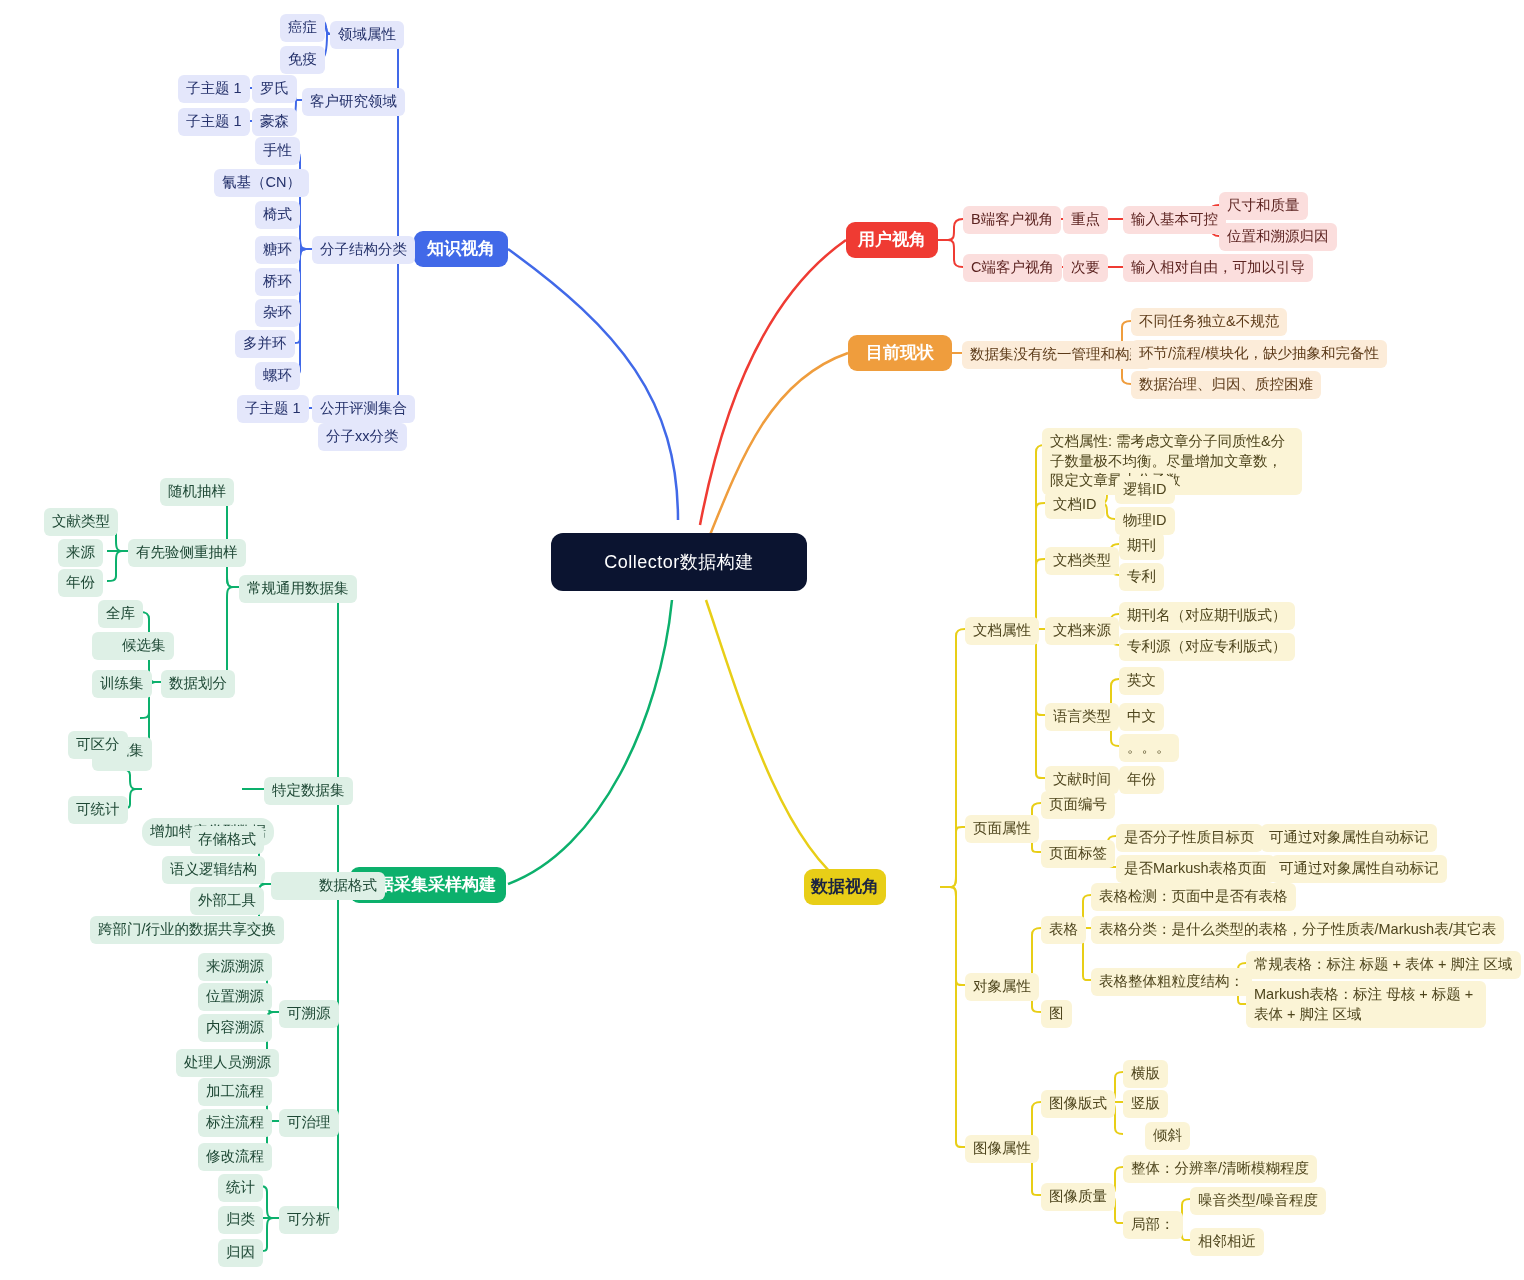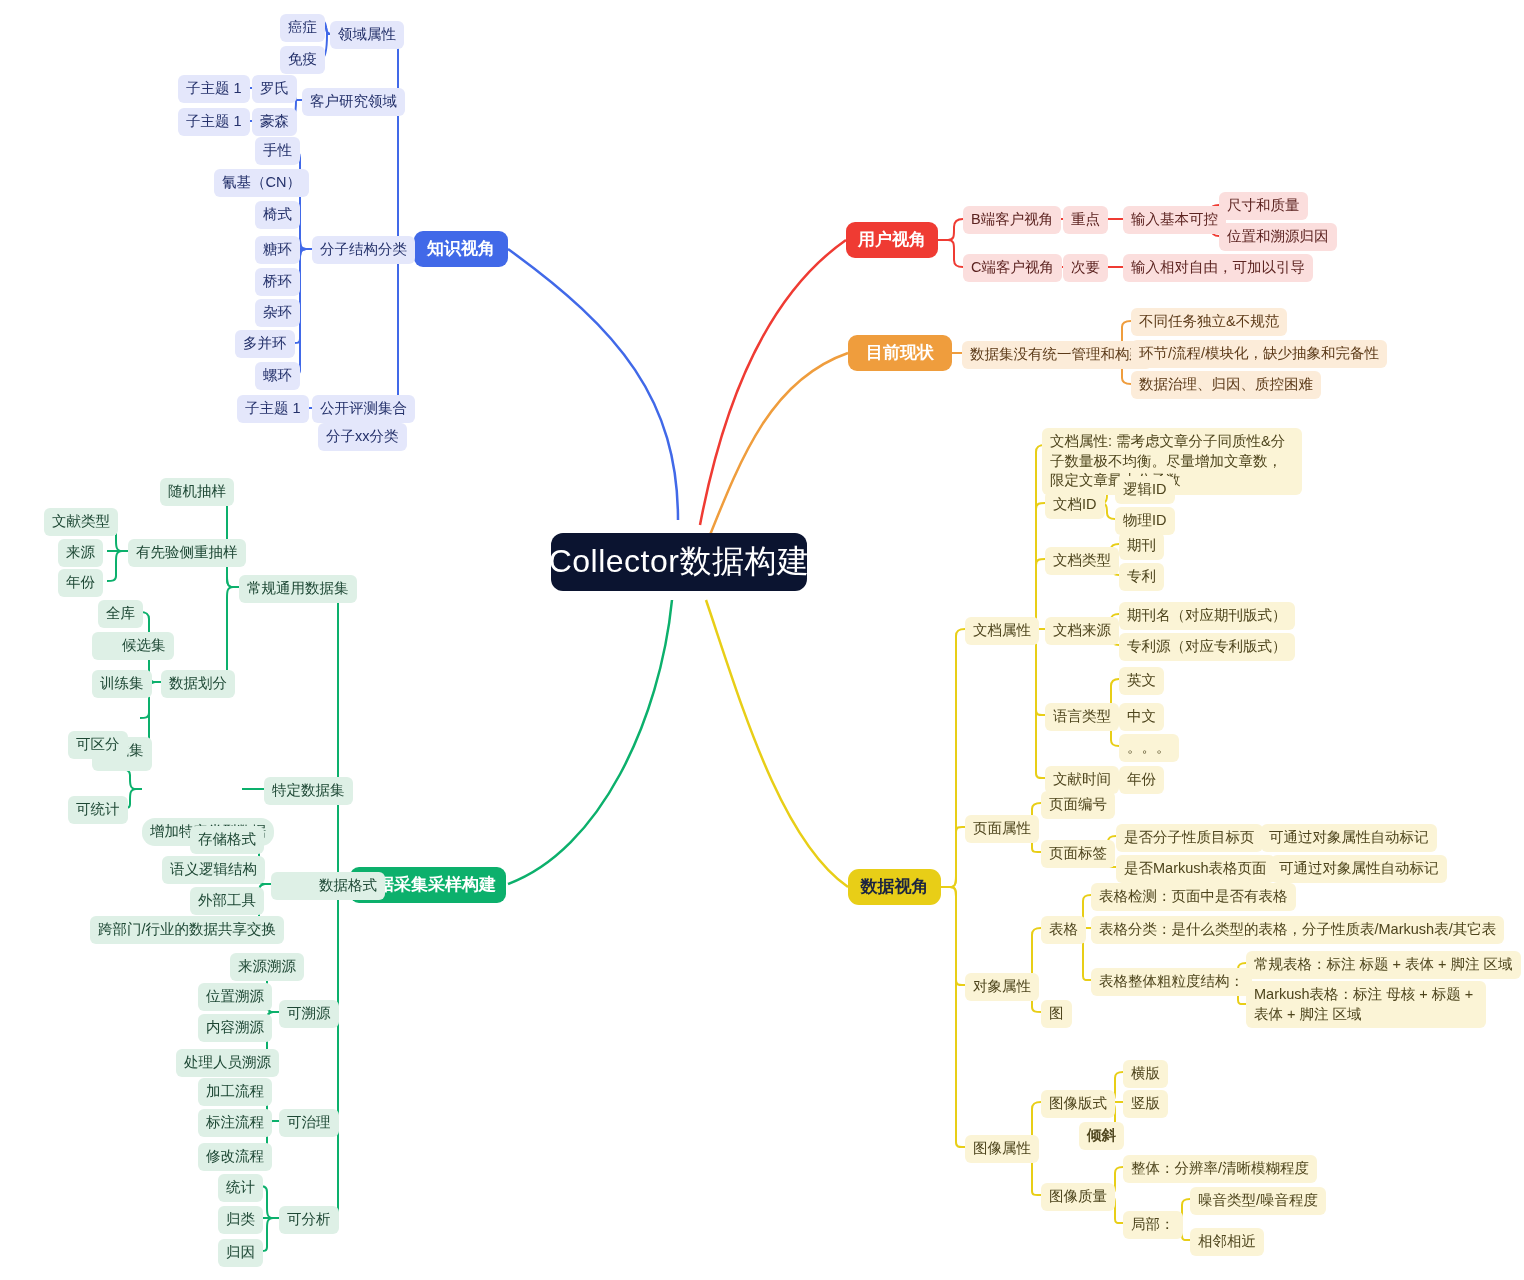--- a/index.html
+++ b/index.html
@@ -11,21 +11,21 @@
   #canvas{position:absolute;inset:0;width:1524px;height:1280px;}
   svg.links{position:absolute;left:0;top:0;width:1524px;height:1280px;pointer-events:none;}
 
   .node{position:absolute;box-sizing:border-box;display:flex;align-items:center;
         border-radius:7px;white-space:nowrap;line-height:1.35;}
   .node.wrap{white-space:normal;display:block;}
 
   
   .root{
     background:#0b1430;color:#ffffff;border-radius:12px;
-    font-size:32px;font-weight:500;letter-spacing:.5px;
+    font-size:18px;font-weight:500;letter-spacing:.5px;
     padding:0 32px;height:58px;justify-content:center;
   }
 
   
   .main{color:#ffffff;font-weight:bold;font-size:17px;border-radius:9px;
         padding:0 16px;height:36px;justify-content:center;}
   .main.blue{background:#4169e8;}
   .main.red{background:#ef3b33;}
   .main.orange{background:#ef9d3d;}
   .main.yellow{background:#e8ce17;color:#1b2440;}
@@ -267,21 +267,21 @@
   <div class="node pill red" style="left:963px;top:254px;">C端客户视角</div>
   <div class="node pill red" style="left:1063px;top:254px;">次要</div>
   <div class="node pill red" style="left:1123px;top:254px;">输入相对自由，可加以引导</div>
 
   <div class="node main orange" style="left:848px;top:335px;width:104px;">目前现状</div>
   <div class="node pill orange" style="left:962px;top:341px;">数据集没有统一管理和构建</div>
   <div class="node pill orange" style="left:1131px;top:308px;">不同任务独立&amp;不规范</div>
   <div class="node pill orange" style="left:1131px;top:340px;">环节/流程/模块化，缺少抽象和完备性</div>
   <div class="node pill orange" style="left:1131px;top:371px;">数据治理、归因、质控困难</div>
 
-  <div class="node main yellow" style="left:848px;top:869px;width:93px;border-radius:11px;">数据视角</div>
+  <div class="node main yellow" style="left:804px;top:869px;width:82px;">数据视角</div>
 
   <div class="node pill yellow" style="left:965px;top:617px;">文档属性</div>
   <div class="node pill yellow wrap" style="left:1042px;top:428px;width:260px;">文档属性: 需考虑文章分子同质性&amp;分子数量极不均衡。尽量增加文章数，限定文章最大分子数</div>
 
   <div class="node pill yellow" style="left:1045px;top:491px;">文档ID</div>
   <div class="node pill yellow" style="left:1115px;top:476px;">逻辑ID</div>
   <div class="node pill yellow" style="left:1115px;top:507px;">物理ID</div>
 
   <div class="node pill yellow" style="left:1045px;top:547px;">文档类型</div>
   <div class="node pill yellow" style="left:1119px;top:532px;">期刊</div>
@@ -313,21 +313,21 @@
   <div class="node pill yellow" style="left:1091px;top:916px;">表格分类：是什么类型的表格，分子性质表/Markush表/其它表</div>
   <div class="node pill yellow" style="left:1091px;top:968px;">表格整体粗粒度结构：</div>
   <div class="node pill yellow" style="left:1246px;top:951px;">常规表格：标注 标题 + 表体 + 脚注 区域</div>
   <div class="node pill yellow wrap" style="left:1246px;top:981px;width:240px;">Markush表格：标注 母核 + 标题 + 表体 + 脚注 区域</div>
   <div class="node pill yellow" style="left:1041px;top:1000px;">图</div>
 
   <div class="node pill yellow" style="left:965px;top:1135px;">图像属性</div>
   <div class="node pill yellow" style="left:1041px;top:1090px;">图像版式</div>
   <div class="node pill yellow" style="left:1123px;top:1060px;">横版</div>
   <div class="node pill yellow" style="left:1123px;top:1090px;">竖版</div>
-  <div class="node pill yellow" style="left:1079px;top:1122px;font-weight:bold;">倾斜</div>
+  <div class="node pill yellow" style="left:1145px;top:1122px;">倾斜</div>
   <div class="node pill yellow" style="left:1041px;top:1183px;">图像质量</div>
   <div class="node pill yellow" style="left:1123px;top:1155px;">整体：分辨率/清晰模糊程度</div>
   <div class="node pill yellow" style="left:1123px;top:1211px;">局部：</div>
   <div class="node pill yellow" style="left:1190px;top:1187px;">噪音类型/噪音程度</div>
   <div class="node pill yellow" style="left:1190px;top:1228px;">相邻相近</div>
 
   <div class="node main green" style="left:350px;top:867px;width:156px;">数据采集采样构建</div>
 
   <div class="node pill green" style="left:239px;top:575px;">常规通用数据集</div>
   <div class="node pill green" style="left:160px;top:478px;">随机抽样</div>
@@ -348,21 +348,21 @@
   <div class="node pill green" style="left:68px;top:731px;">可区分</div>
   <div class="node pill green" style="left:68px;top:796px;">可统计</div>
 
   <div class="node pill green" style="left:271px;top:872px;padding-left:48px;">数据格式</div>
   <div class="node pill green" style="left:190px;top:826px;">存储格式</div>
   <div class="node pill green" style="left:162px;top:856px;">语义逻辑结构</div>
   <div class="node pill green" style="left:190px;top:887px;">外部工具</div>
   <div class="node pill green" style="left:90px;top:916px;">跨部门/行业的数据共享交换</div>
 
   <div class="node pill green" style="left:279px;top:1000px;">可溯源</div>
-  <div class="node pill green" style="left:198px;top:953px;margin-left:32px;">来源溯源</div>
+  <div class="node pill green" style="left:198px;top:953px;">来源溯源</div>
   <div class="node pill green" style="left:198px;top:983px;">位置溯源</div>
   <div class="node pill green" style="left:198px;top:1014px;">内容溯源</div>
   <div class="node pill green" style="left:176px;top:1049px;">处理人员溯源</div>
 
   <div class="node pill green" style="left:279px;top:1109px;">可治理</div>
   <div class="node pill green" style="left:198px;top:1078px;">加工流程</div>
   <div class="node pill green" style="left:198px;top:1109px;">标注流程</div>
   <div class="node pill green" style="left:198px;top:1143px;">修改流程</div>
 
   <div class="node pill green" style="left:279px;top:1206px;">可分析</div>

